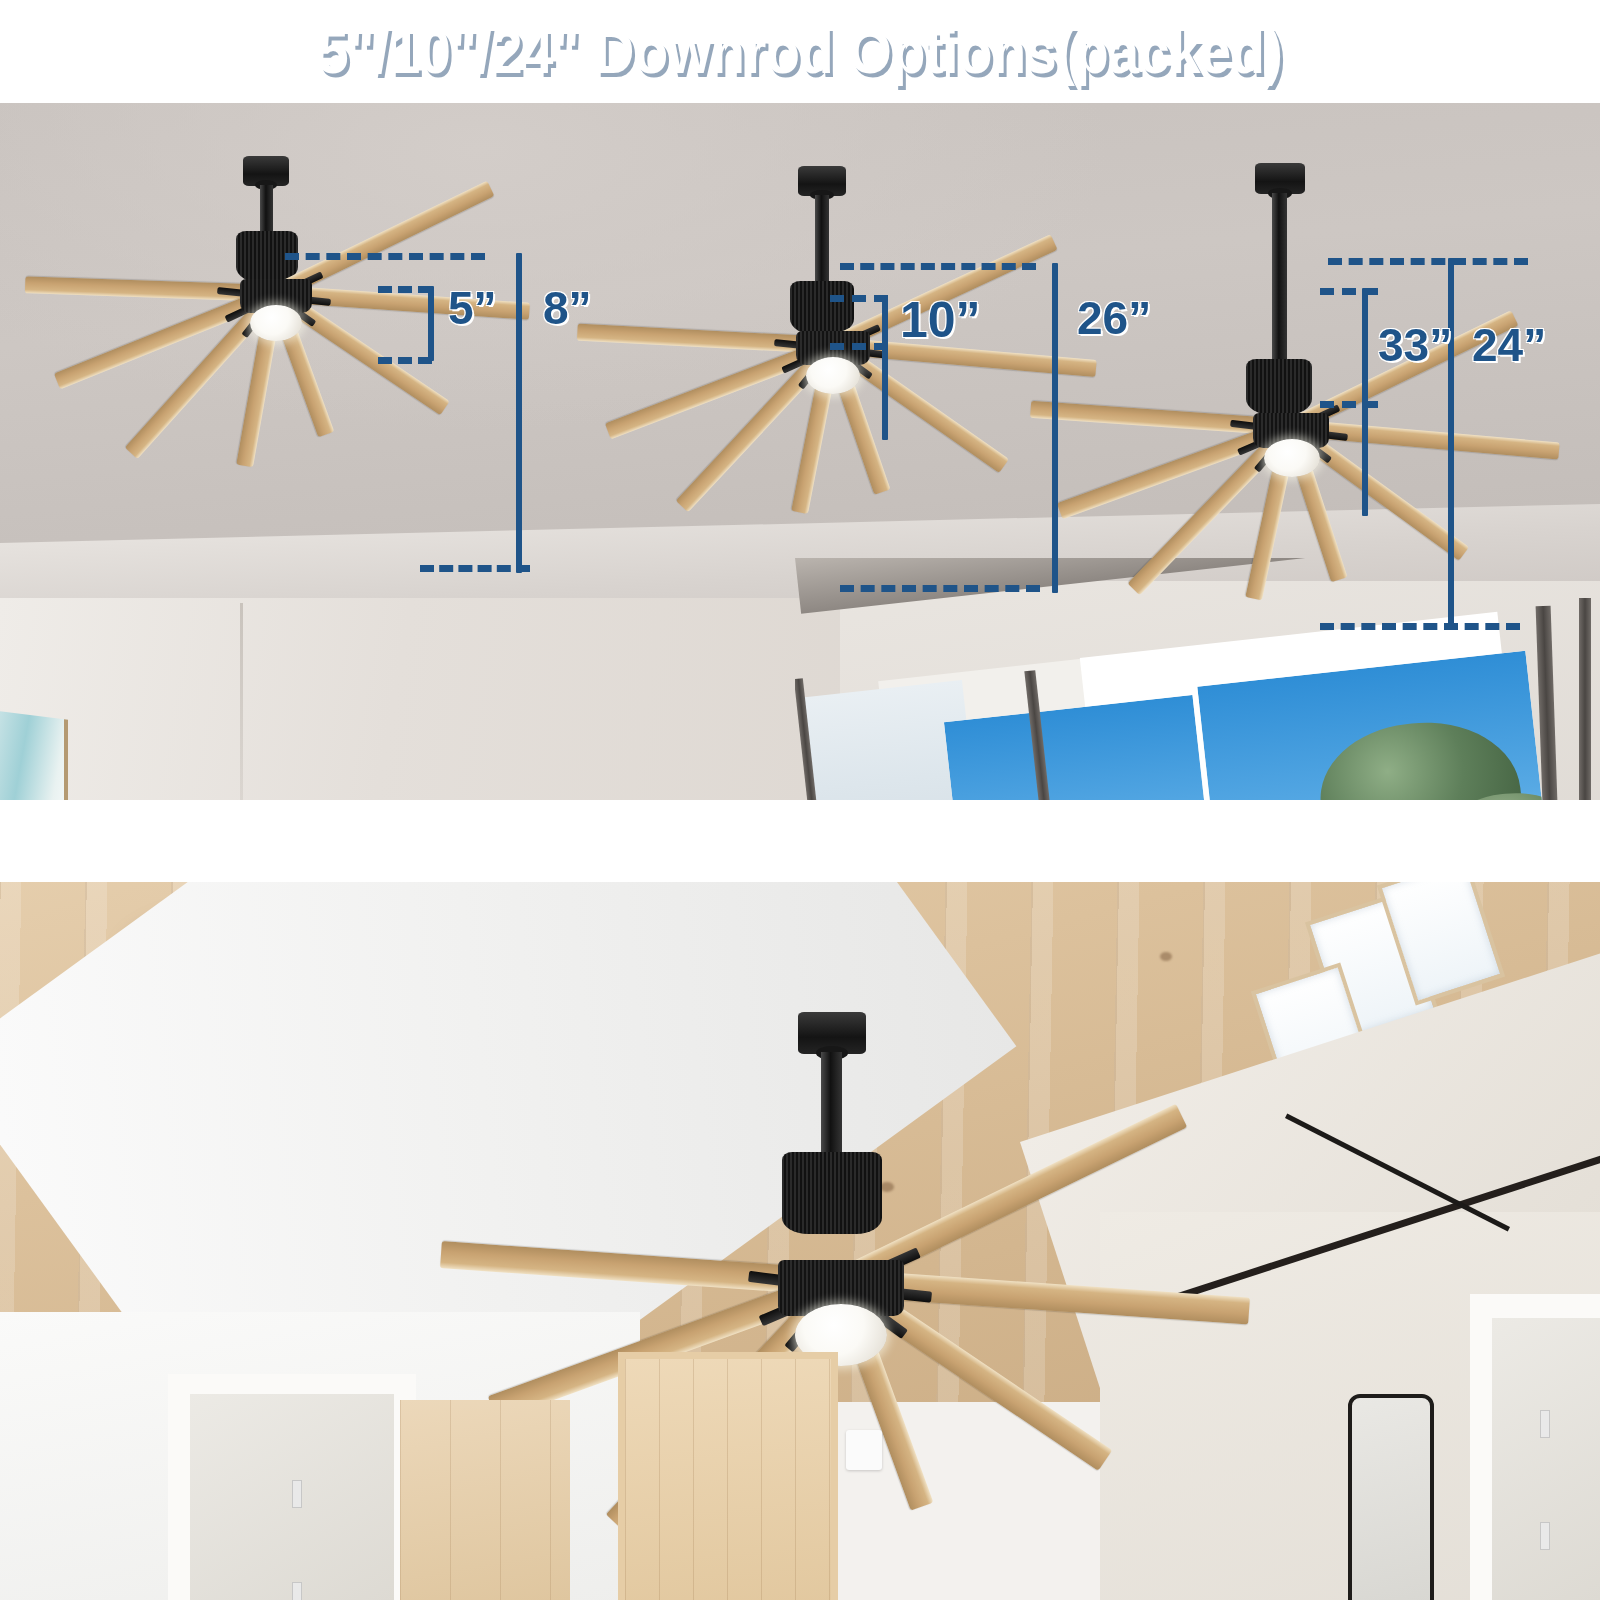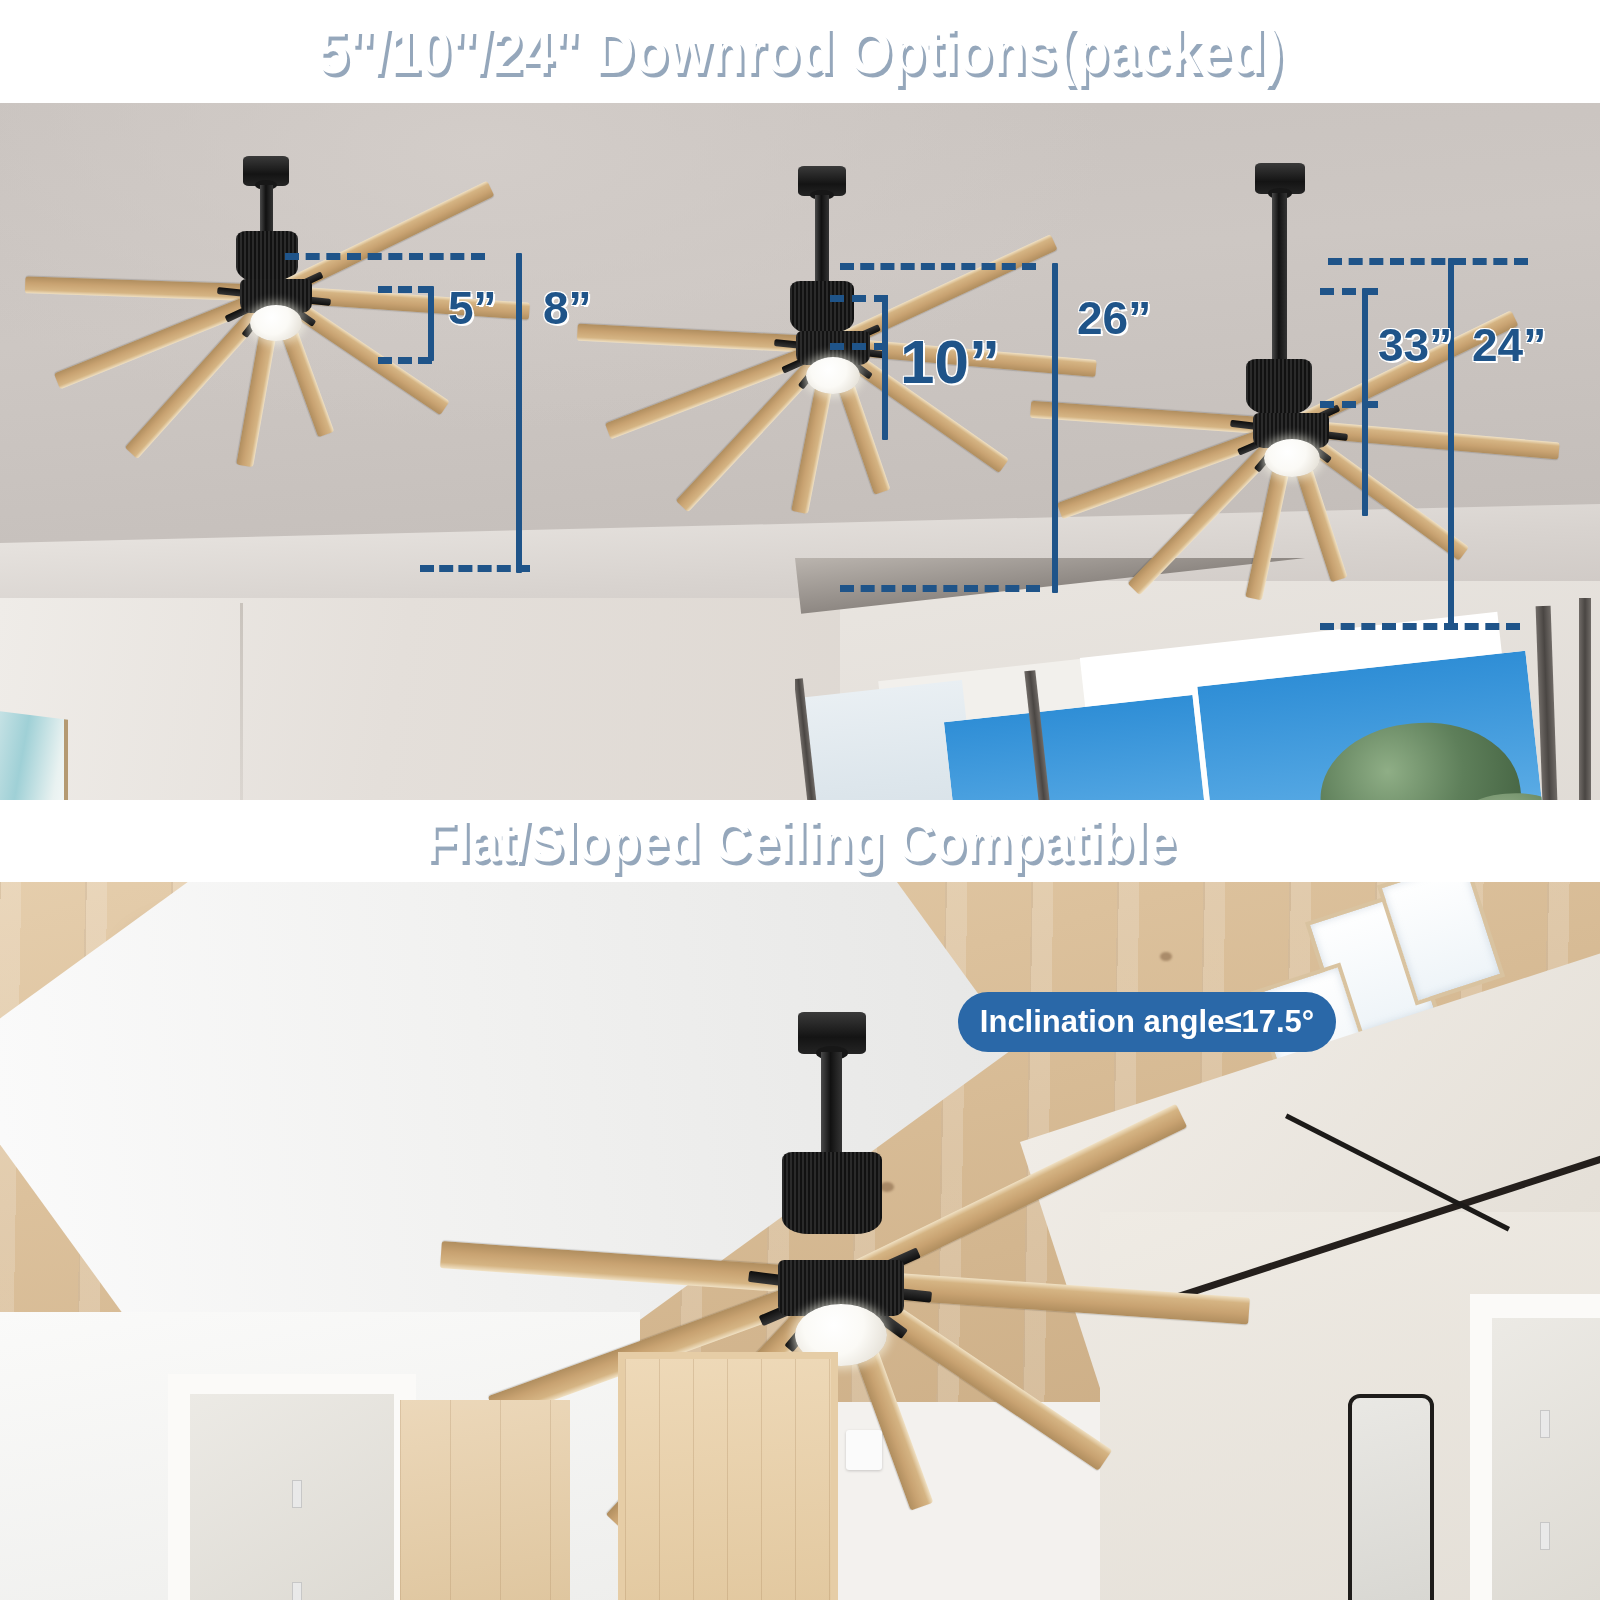--- a/index.html
+++ b/index.html
@@ -290,21 +290,21 @@
       <div class="hub" style="left:236px;top:198px;width:74px;height:34px;"></div>
       <div class="led" style="left:246px;top:224px;width:54px;height:37px;"></div>
     </div>
 
     <div class="dashed-h" style="left:840px;top:160px;width:196px;"></div>
     <div class="solid-v" style="left:1052px;top:160px;height:330px;"></div>
     <div class="dashed-h" style="left:840px;top:482px;width:200px;"></div>
     <div class="dashed-h" style="left:830px;top:192px;width:58px;"></div>
     <div class="dashed-h" style="left:830px;top:240px;width:58px;"></div>
     <div class="solid-v" style="left:882px;top:192px;height:145px;"></div>
-    <div class="dim-label" style="left:900px;top:188px;font-size:62px;margin-top:35px;">10”</div>
+    <div class="dim-label" style="left:900px;top:188px;font-size:50px;">10”</div>
     <div class="dim-label" style="left:1077px;top:188px;font-size:46px;">26”</div>
 
     <div class="fan" style="left:1010px;top:30px;width:590px;height:420px;">
       <div class="canopy" style="left:245px;top:30px;width:50px;height:31px;"></div>
       <div class="canopy-lip" style="left:258px;top:55px;width:24px;height:11px;"></div>
       <div class="downrod" style="left:262px;top:60px;width:15px;height:170px;"></div>
       <div class="motor" style="left:236px;top:226px;width:66px;height:56px;"></div>
 
       <div class="blade" style="width:260px;transform:translate(0,-8px) rotate(184deg);left:280px;top:294px;"></div>
       <div class="blade" style="width:245px;transform:translate(0,-8px) rotate(160deg);left:280px;top:294px;"></div>
@@ -329,23 +329,20 @@
     <div class="dashed-h" style="left:1328px;top:155px;width:200px;"></div>
     <div class="solid-v" style="left:1448px;top:155px;height:372px;"></div>
     <div class="dashed-h" style="left:1320px;top:520px;width:200px;"></div>
     <div class="dashed-h" style="left:1320px;top:185px;width:58px;"></div>
     <div class="dashed-h" style="left:1320px;top:298px;width:58px;"></div>
     <div class="solid-v" style="left:1362px;top:185px;height:228px;"></div>
     <div class="dim-label" style="left:1378px;top:215px;font-size:46px;">33”</div>
     <div class="dim-label" style="left:1472px;top:215px;font-size:46px;">24”</div>
   </div>
 
-  <div class="banner" id="banner-mid">
-    <div class="banner-title">Flat/Sloped Ceiling Compatible</div>
-  </div>
 
   <div id="scene-bottom">
 
     <div class="wood-ceiling"></div>
     <div class="wood-knot" style="left:240px;top:95px;width:12px;height:9px;"></div>
     <div class="wood-knot" style="left:590px;top:120px;width:14px;height:10px;"></div>
     <div class="wood-knot" style="left:760px;top:60px;width:11px;height:8px;"></div>
     <div class="wood-knot" style="left:990px;top:160px;width:13px;height:9px;"></div>
     <div class="wood-knot" style="left:430px;top:230px;width:12px;height:8px;"></div>
     <div class="wood-knot" style="left:1160px;top:70px;width:12px;height:9px;"></div>
@@ -387,23 +384,20 @@
       <div class="arm" style="height:11px;width:72px;transform:rotate(104deg);left:440px;top:300px;"></div>
       <div class="arm" style="height:11px;width:92px;transform:rotate(6deg);left:440px;top:300px;"></div>
       <div class="arm" style="height:11px;width:86px;transform:rotate(-24deg);left:440px;top:300px;"></div>
       <div class="arm" style="height:11px;width:80px;transform:rotate(36deg);left:440px;top:300px;"></div>
       <div class="arm" style="height:11px;width:70px;transform:rotate(68deg);left:440px;top:300px;"></div>
 
       <div class="hub" style="left:378px;top:278px;width:126px;height:56px;"></div>
       <div class="led" style="left:395px;top:322px;width:92px;height:62px;"></div>
     </div>
 
-    <div class="pill" style="left:958px;top:110px;width:378px;height:60px;font-size:31px;">
-      <span>Inclination angle≤17.5°</span>
-    </div>
 
     <div class="door-casing" style="left:168px;top:492px;width:248px;height:226px;"></div>
     <div class="door-open" style="left:190px;top:512px;width:204px;height:206px;"></div>
     <div class="hinge" style="left:292px;top:598px;"></div>
     <div class="hinge" style="left:292px;top:700px;"></div>
 
     <div class="cabinet" style="left:400px;top:518px;width:170px;height:200px;"></div>
 
     <div class="pine-door" style="left:618px;top:470px;width:206px;height:248px;"></div>
     <div class="intercom" style="left:846px;top:548px;width:36px;height:40px;"></div>

